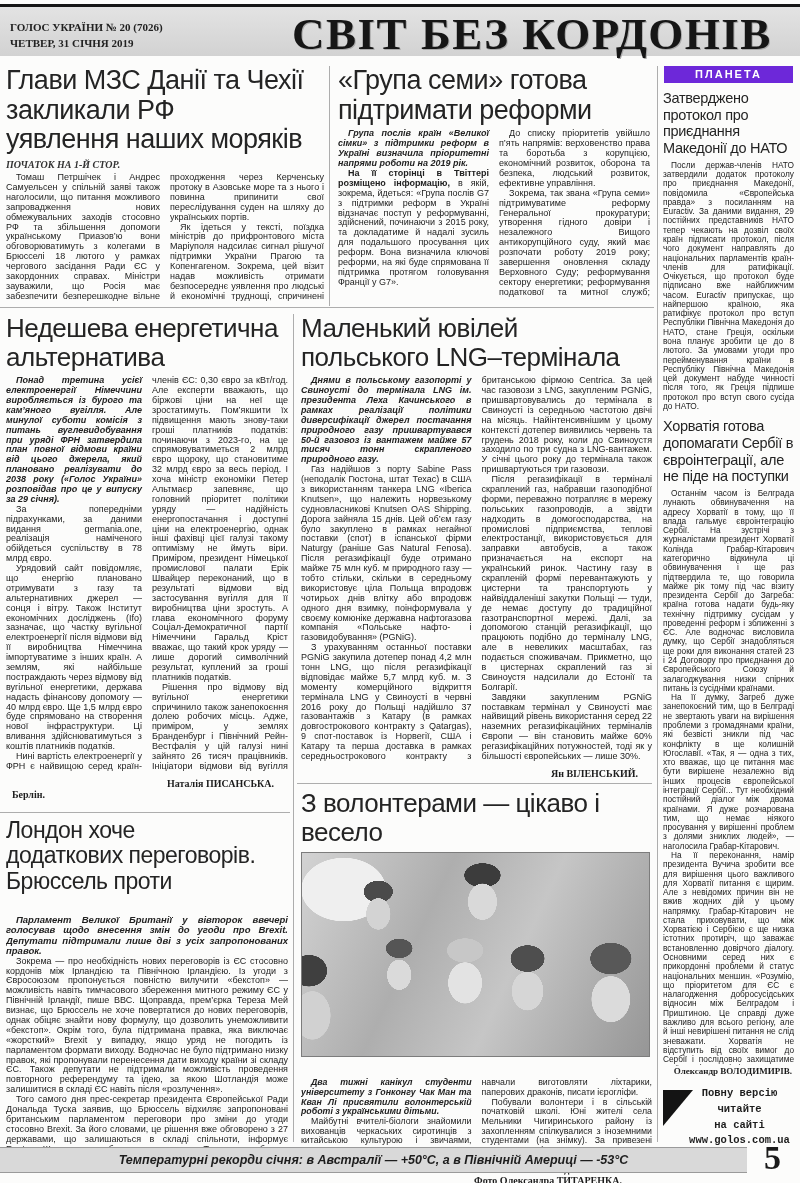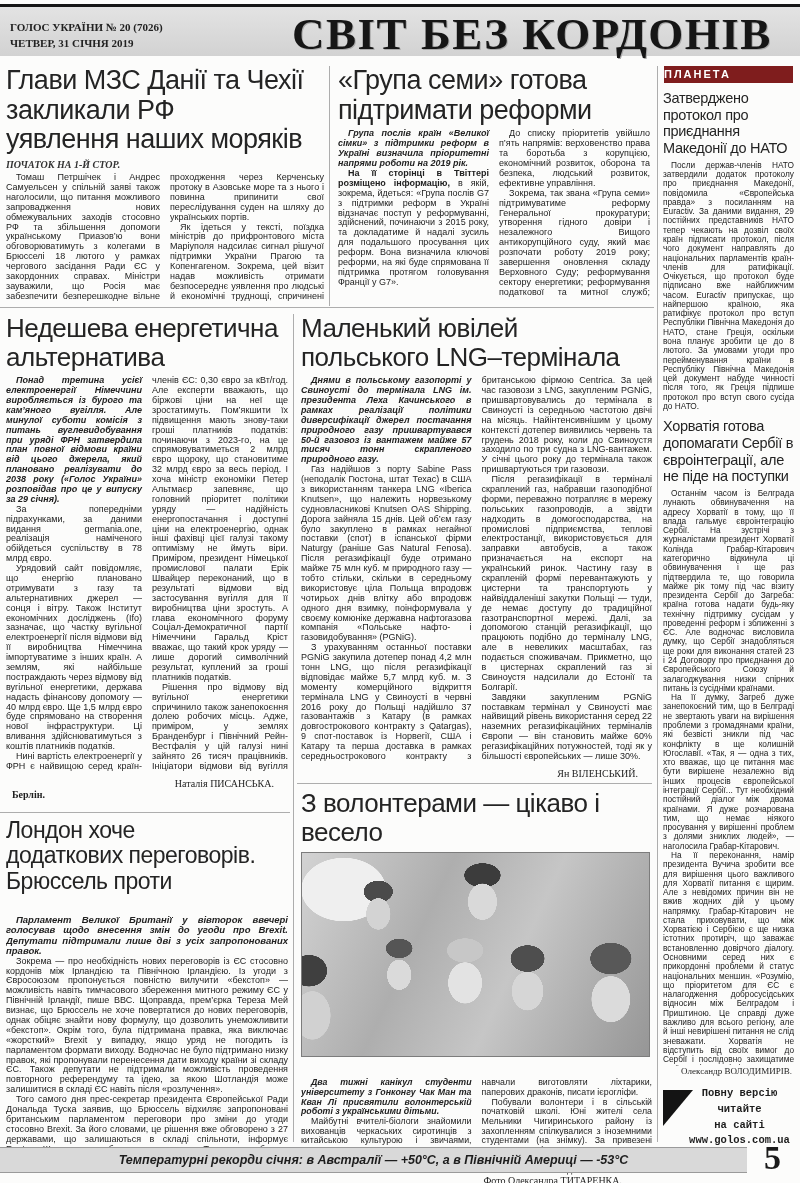--- a/index.html
+++ b/index.html
@@ -12,28 +12,28 @@
   .paper-title{position:absolute;left:284px;top:1px;width:496px;text-align:center;font-family:"Liberation Serif",serif;font-weight:bold;font-size:45px;letter-spacing:1.5px;color:#161616;text-shadow:1px 1px 0 #aaa}
   
   .hl{font-weight:400;letter-spacing:-0.5px;color:#242424;line-height:1.1}
   .hl span{display:block}
   .kicker{font-family:"Liberation Serif",serif;font-style:italic;font-weight:bold;font-size:10px;color:#333;margin:4px 0 3px}
   
   .bt p{font-size:9px;line-height:1.1;text-align:justify;text-indent:10px;color:#222}
   .cols2{column-count:2;column-gap:10px;column-fill:auto;overflow:hidden}
   .lead{font-weight:bold;font-style:italic}
   .b{font-weight:bold}
-  .byline{font-family:"Liberation Serif",serif;font-weight:normal;font-size:10px;text-align:right;padding-right:14px}
+  .byline{font-family:"Liberation Serif",serif;font-weight:bold;font-size:10px;text-align:right;padding-right:14px}
   .dateline{font-family:"Liberation Serif",serif;font-weight:bold;font-size:10px;text-align:left;padding-left:6px}
   
   .vline{position:absolute;width:1px;background:#adadad}
   .hline{position:absolute;height:1px;background:#adadad}
   
   .planeta{position:absolute;left:663px;top:66px;width:131px;height:1076px;display:flex;flex-direction:column}
-  .planeta-label{height:17px;line-height:17px;margin:0 1px;background:#7f1d1d;color:#fff;font-weight:bold;font-size:11px;letter-spacing:2px;text-align:left}
+  .planeta-label{height:17px;line-height:17px;margin:0 1px;background:#6d28d9;color:#fff;font-weight:bold;font-size:11px;letter-spacing:2px;text-align:center}
   .planeta-scroll{flex:1;overflow:hidden}
   .planeta h3{font-weight:400;letter-spacing:-0.3px;font-size:14.5px;line-height:1.15;margin:7px 0 4px;color:#242424}
   .planeta .bt p{font-size:8.3px;line-height:1.12;text-indent:8px}
   .promo{position:relative;margin-top:4px;height:62px;padding:6px 0 0 22px;text-align:center;font-family:Liberation Mono, monospace;font-weight:bold;font-size:10.5px;line-height:1.5}
   .promo::before{content:"";position:absolute;left:0;top:10px;width:0;height:0;border-left:30px solid #141414;border-bottom:36px solid transparent}
   
   .photo{margin-top:6px;width:349px;height:205px;border:1px solid #7c7c7c;filter:grayscale(1);
     background:
       radial-gradient(ellipse 20px 26px at 22% 30%, #d9d2c8 60%, transparent 61%),
       radial-gradient(ellipse 24px 18px at 22% 19%, #4a4a4a 60%, transparent 61%),

